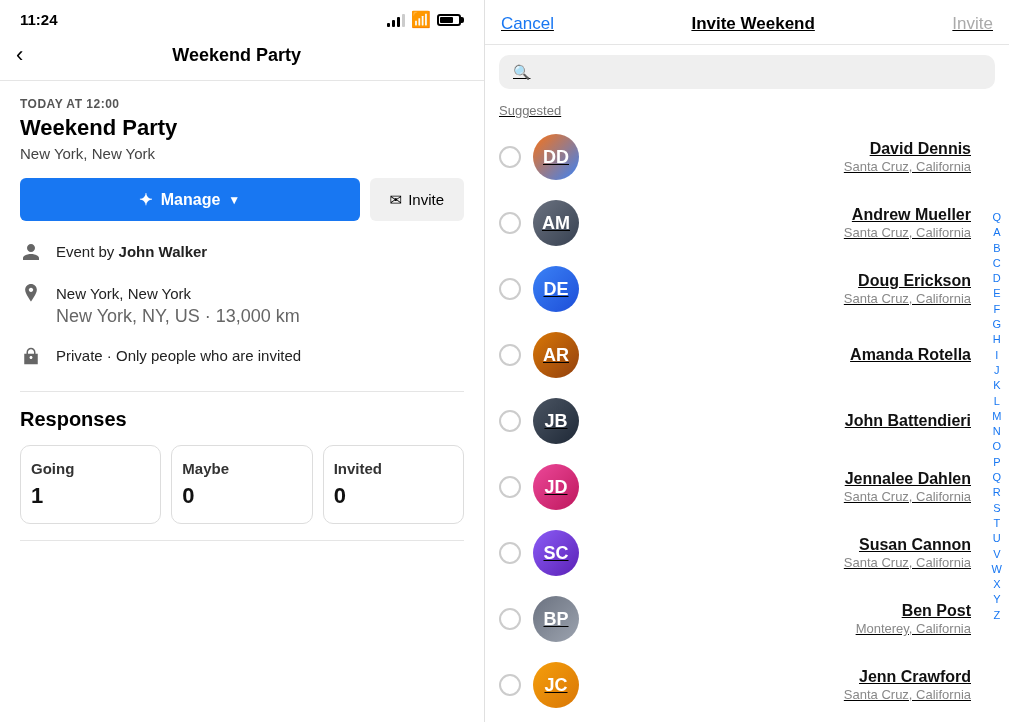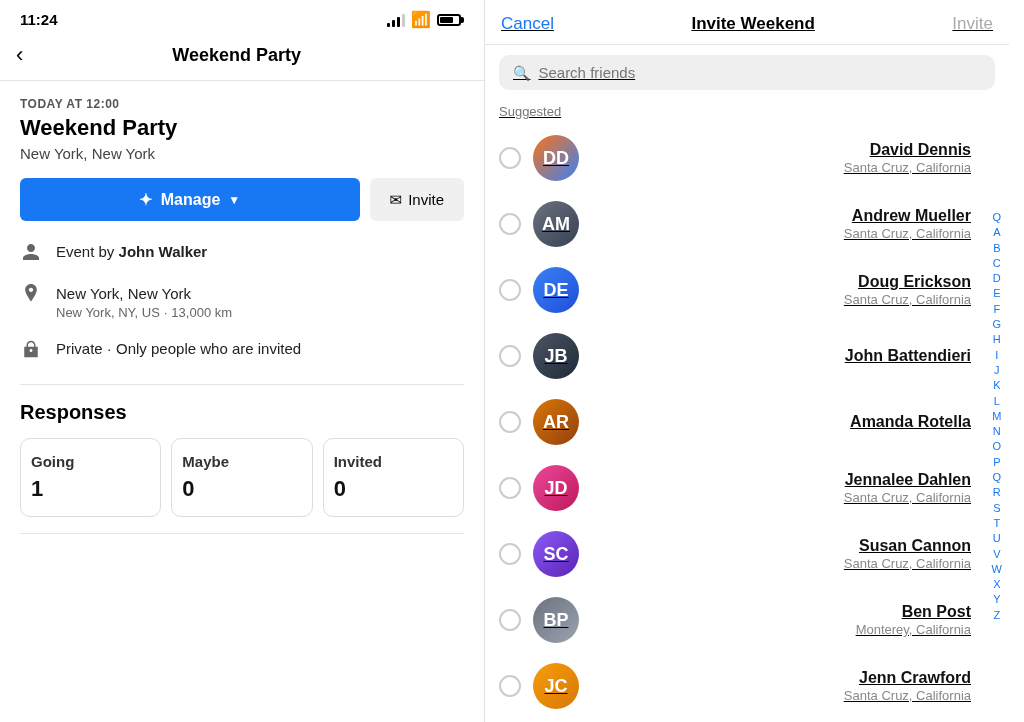--- a/index.html
+++ b/index.html
@@ -149,21 +149,21 @@
     }
 
     .info-text {
       font-size: 15px;
       color: #222;
       line-height: 1.4;
     }
 
     .info-text .sub {
       color: #666;
-      font-size: 13px;
+      font-size: 18px;
     }
 
     .info-text strong {
       font-weight: 700;
     }
 
     .divider {
       height: 1px;
       background: #e5e5e5;
       margin: 16px 0;
@@ -488,21 +488,20 @@
 
   <div class="invite-header">
     <span class="cancel">Cancel</span>
     <span class="title">Invite Weekend</span>
     <span class="invite-action">Invite</span>
   </div>
 
   <div class="search-bar-wrap">
     <div class="search-bar">
       <span class="search-icon">🔍</span>
-      <input class="search-input" type="text" placeholder="Search friends" style="">
     </div>
   </div>
 
   <div class="suggested-label">Suggested</div>
 
   <div class="friends-list" id="friends-list">
   <div class="friend-item">
         <div class="radio-circle"></div>
         <div class="avatar" style="background: linear-gradient(135deg, rgb(249, 115, 22), rgb(59, 130, 246));">DD</div>
         <div class="friend-info">
@@ -521,31 +520,31 @@
       <div class="friend-item">
         <div class="radio-circle"></div>
         <div class="avatar" style="background: linear-gradient(135deg, rgb(59, 130, 246), rgb(29, 78, 216));">DE</div>
         <div class="friend-info">
           <div class="friend-name">Doug Erickson</div>
           <div class="friend-location">Santa Cruz, California</div>
         </div>
       </div>
       <div class="friend-item">
         <div class="radio-circle"></div>
+        <div class="avatar" style="background: linear-gradient(135deg, rgb(217, 119, 6), rgb(146, 64, 14));">AR</div>
+        <div class="friend-info">
+          <div class="friend-name">Amanda Rotella</div>
+          <div class="friend-location"></div>
+        </div>
+      </div>
+      <div class="friend-item">
+        <div class="radio-circle"></div>
         <div class="avatar" style="background: linear-gradient(135deg, rgb(75, 85, 99), rgb(31, 41, 55));">JB</div>
         <div class="friend-info">
           <div class="friend-name">John Battendieri</div>
-          <div class="friend-location"></div>
-        </div>
-      </div>
-      <div class="friend-item">
-        <div class="radio-circle"></div>
-        <div class="avatar" style="background: linear-gradient(135deg, rgb(217, 119, 6), rgb(146, 64, 14));">AR</div>
-        <div class="friend-info">
-          <div class="friend-name">Amanda Rotella</div>
           <div class="friend-location"></div>
         </div>
       </div>
       <div class="friend-item">
         <div class="radio-circle"></div>
         <div class="avatar" style="background: linear-gradient(135deg, rgb(236, 72, 153), rgb(190, 24, 93));">JD</div>
         <div class="friend-info">
           <div class="friend-name">Jennalee Dahlen</div>
           <div class="friend-location">Santa Cruz, California</div>
         </div>

